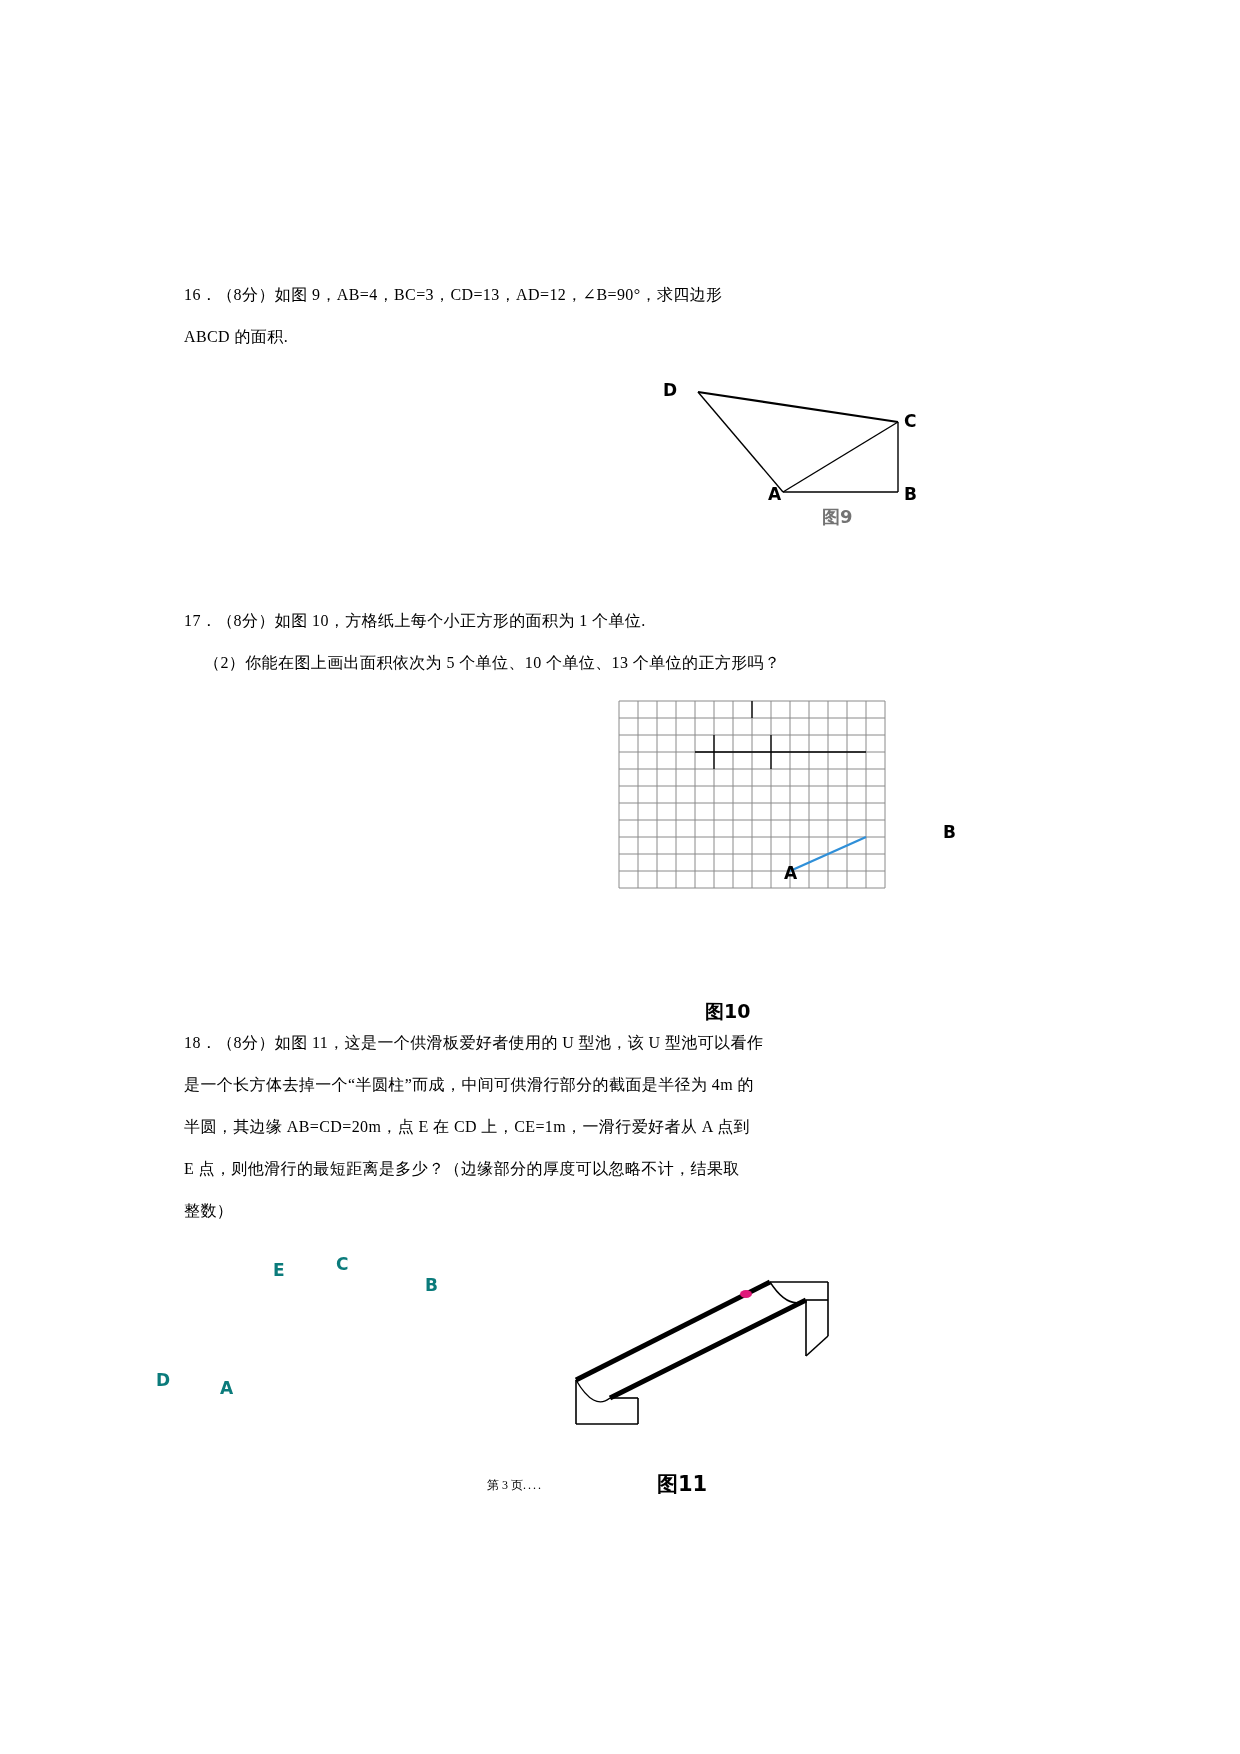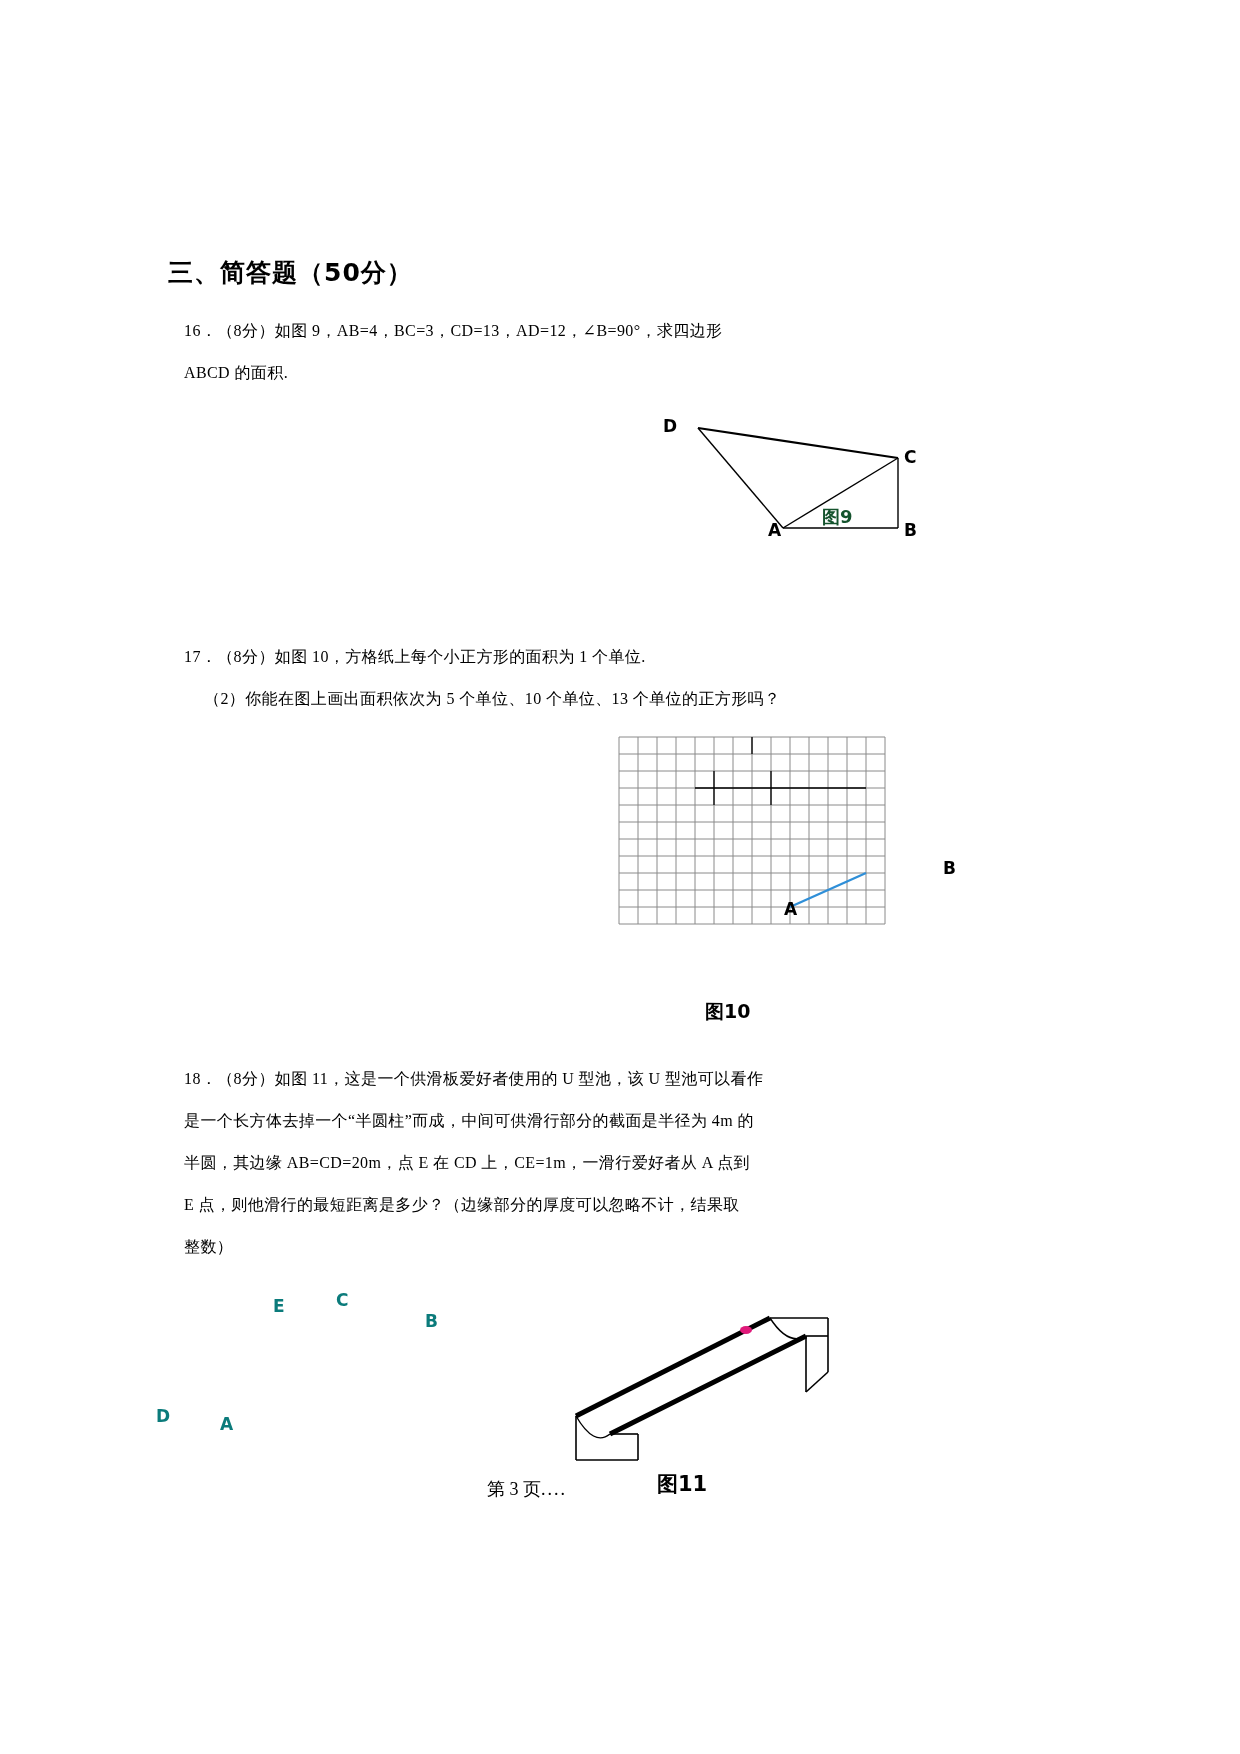--- a/index.html
+++ b/index.html
@@ -47,53 +47,52 @@
   }
   
   #fig10{position:relative;height:232px;margin-top:6px;}
   #fig10 .grid-holder{position:absolute;left:450px;top:0;}
   
   #fig11{position:relative;height:210px;margin-top:10px;}
   #fig11 .holder{position:absolute;left:390px;top:0;}
   .footer{
     position:absolute;
     left:487px;top:1477px;
-    font-size:18px;
+    font-size:12px;
     font-family:"Liberation Serif",serif;
     white-space:nowrap;
   }
   .footer .dots{letter-spacing:2px;}
   .fig11-cap{
     position:absolute;
     font-family:"DejaVu Sans","Liberation Sans",sans-serif;
     font-weight:bold;font-size:21px;
     left:650px;top:1470px;margin-left:7px;
   }
   .fig10-cap{
     position:absolute;
     font-family:"DejaVu Sans","Liberation Sans",sans-serif;
     font-weight:bold;font-size:19px;
     left:705px;top:983px;margin-top:16px;
   }
   .fig9-cap{
     position:absolute;
     font-family:"DejaVu Sans","Liberation Sans",sans-serif;
     font-weight:bold;font-size:18px;
-    color:#14532d;
+    color:#737373;
     left:822px;top:505px;
   }
 </style>
 </head>
 <body>
 
 <div class="page">
 
   <div class="content">
 
-    <h2 class="section-title">三、简答题（50分）</h2>
 
     <div class="q">
       <span class="ln">16．（8分）如图 9，AB=4，BC=3，CD=13，AD=12，∠B=90°，求四边形</span>
       <span class="ln">ABCD 的面积.</span>
     </div>
 
     <div id="fig9" class="fig-wrap">
       <svg width="290" height="145" viewBox="0 0 290 145">
 
         <line x1="40" y1="18" x2="240" y2="48" stroke="#000" stroke-width="2.2"></line>

